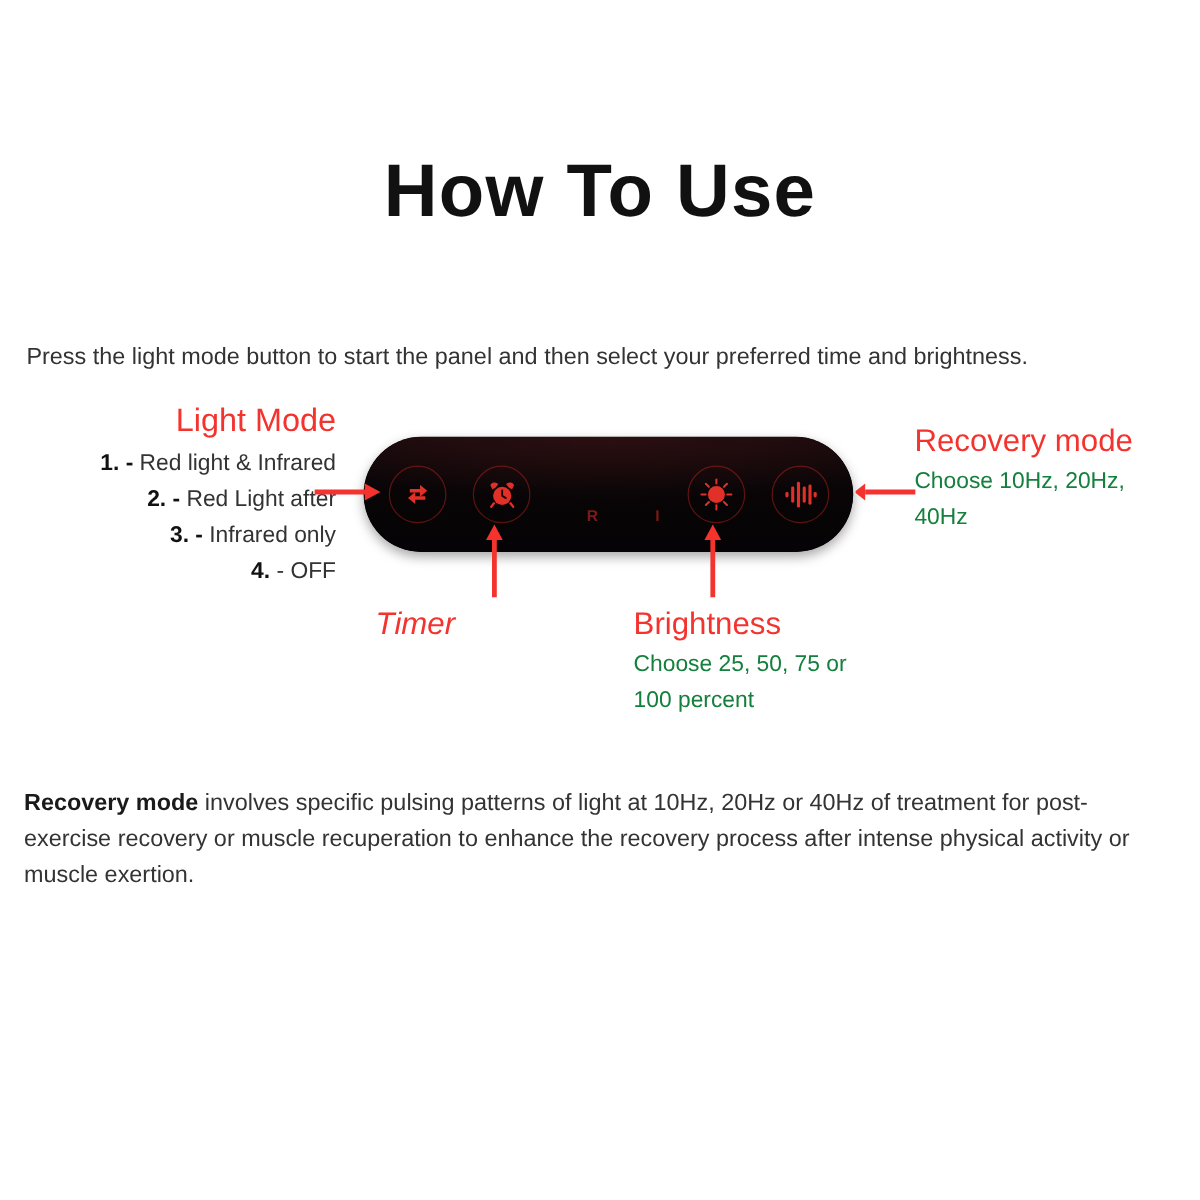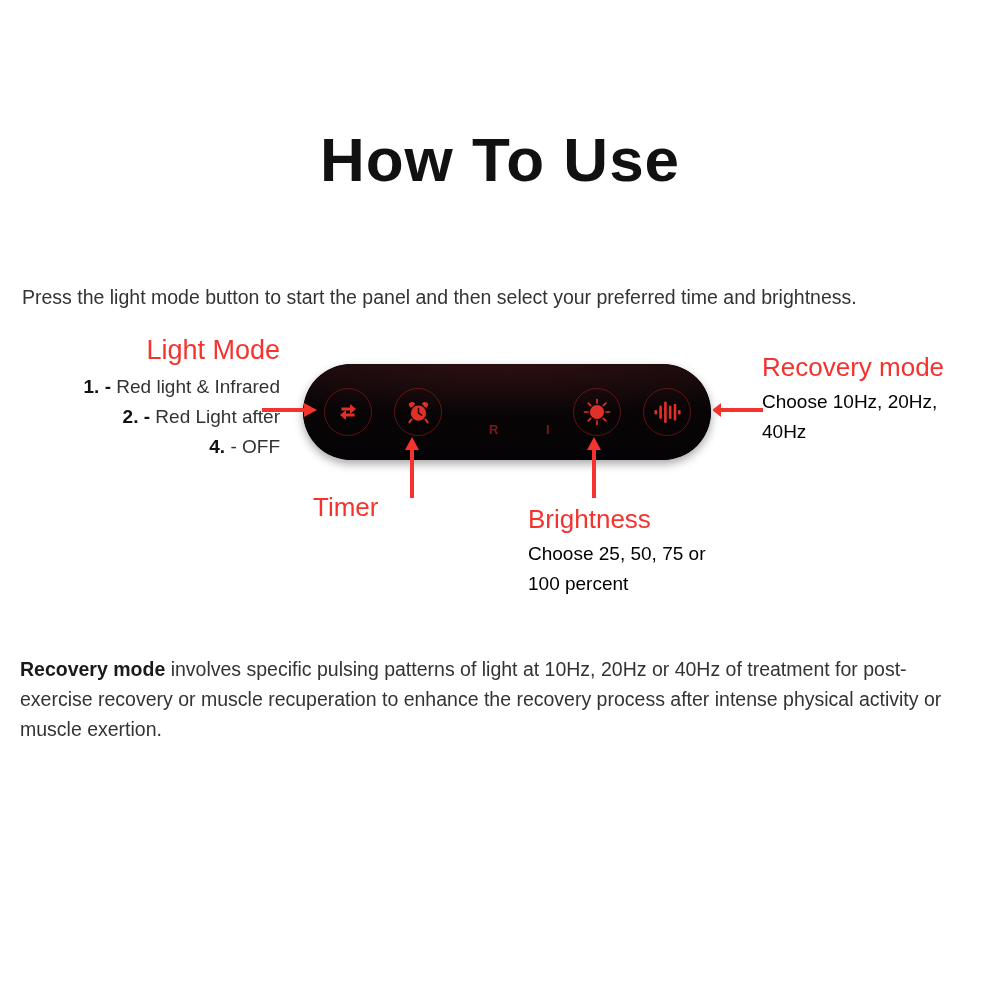--- a/index.html
+++ b/index.html
@@ -138,35 +138,36 @@
 
   
   .callout .heading {
     font-size: 26px;
     color: #f4332e;
     line-height: 31px;
   }
   .callout .body {
     font-size: 19px;
     line-height: 30px;
-    color: #000000;
+    color: #15803d;
     margin-top: 4px;
   }
 
   #callout-recovery {
     position: absolute;
     left: 762px;
     top: 340px;
     width: 190px;
   }
   #callout-timer {
     position: absolute;
     left: 313px;
-    top: 480px;
+    top: 492px;
     width: 210px;
+    font-style: italic;
   }
   #callout-brightness {
     position: absolute;
     left: 528px;
     top: 492px;
     width: 210px;
   }
 
   
   #footer-paragraph {
@@ -194,20 +195,25 @@
     <ul>
       <li>
         <span class="num">1.</span>
         <span class="dash-bold">-</span>
         <span>Red light &amp; Infrared</span>
       </li>
       <li>
         <span class="num">2.</span>
         <span class="dash-bold">-</span>
         <span>Red Light after</span>
+      </li>
+      <li>
+        <span class="num">3.</span>
+        <span class="dash-bold">-</span>
+        <span>Infrared only</span>
       </li>
       <li>
         <span class="num">4.</span>
         <span class="dash-plain">-</span>
         <span>OFF</span>
       </li>
     </ul>
   </div>
 
   <div id="device-panel">

